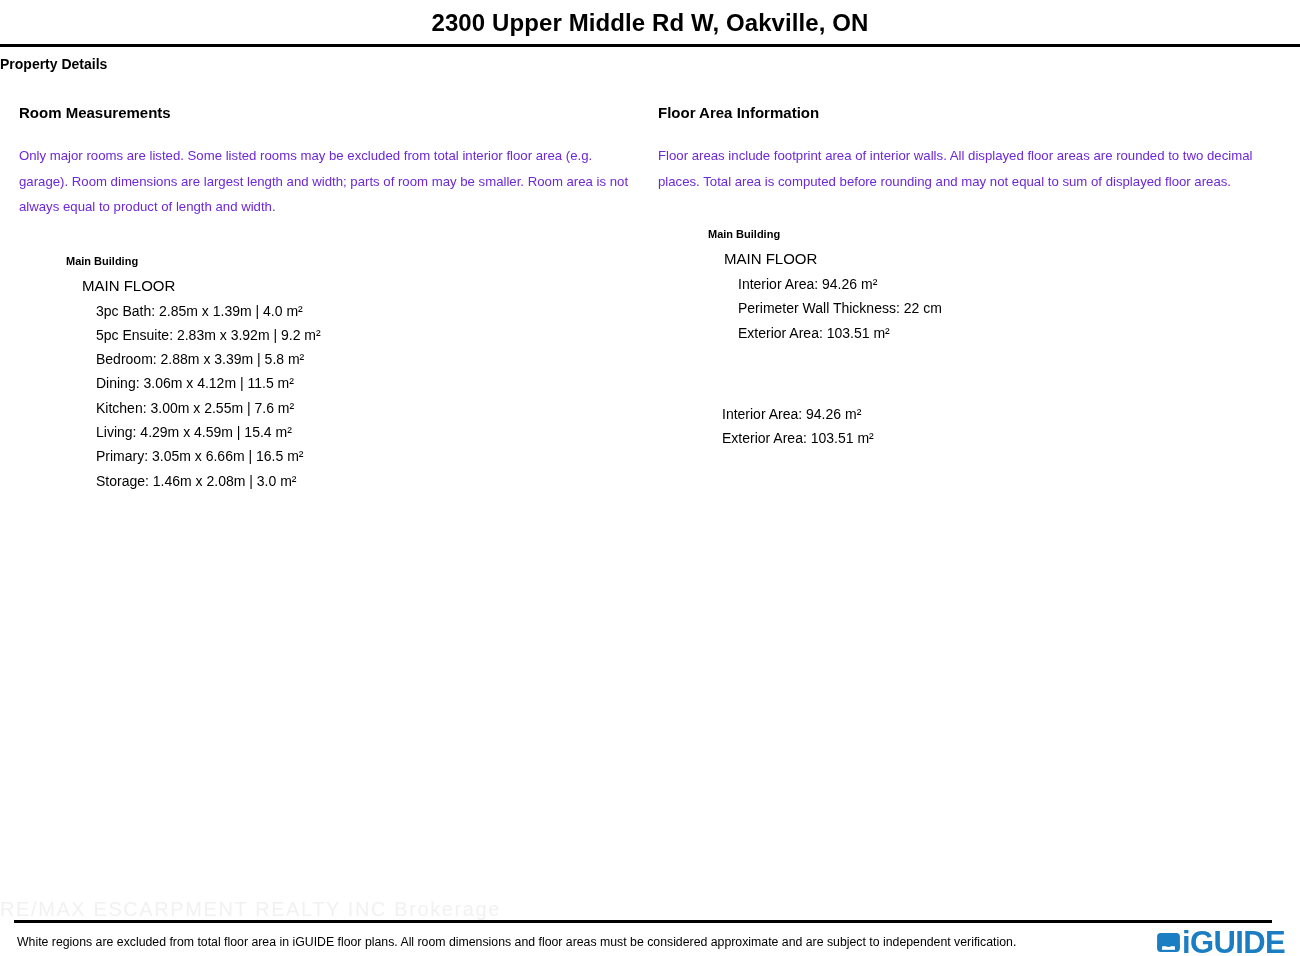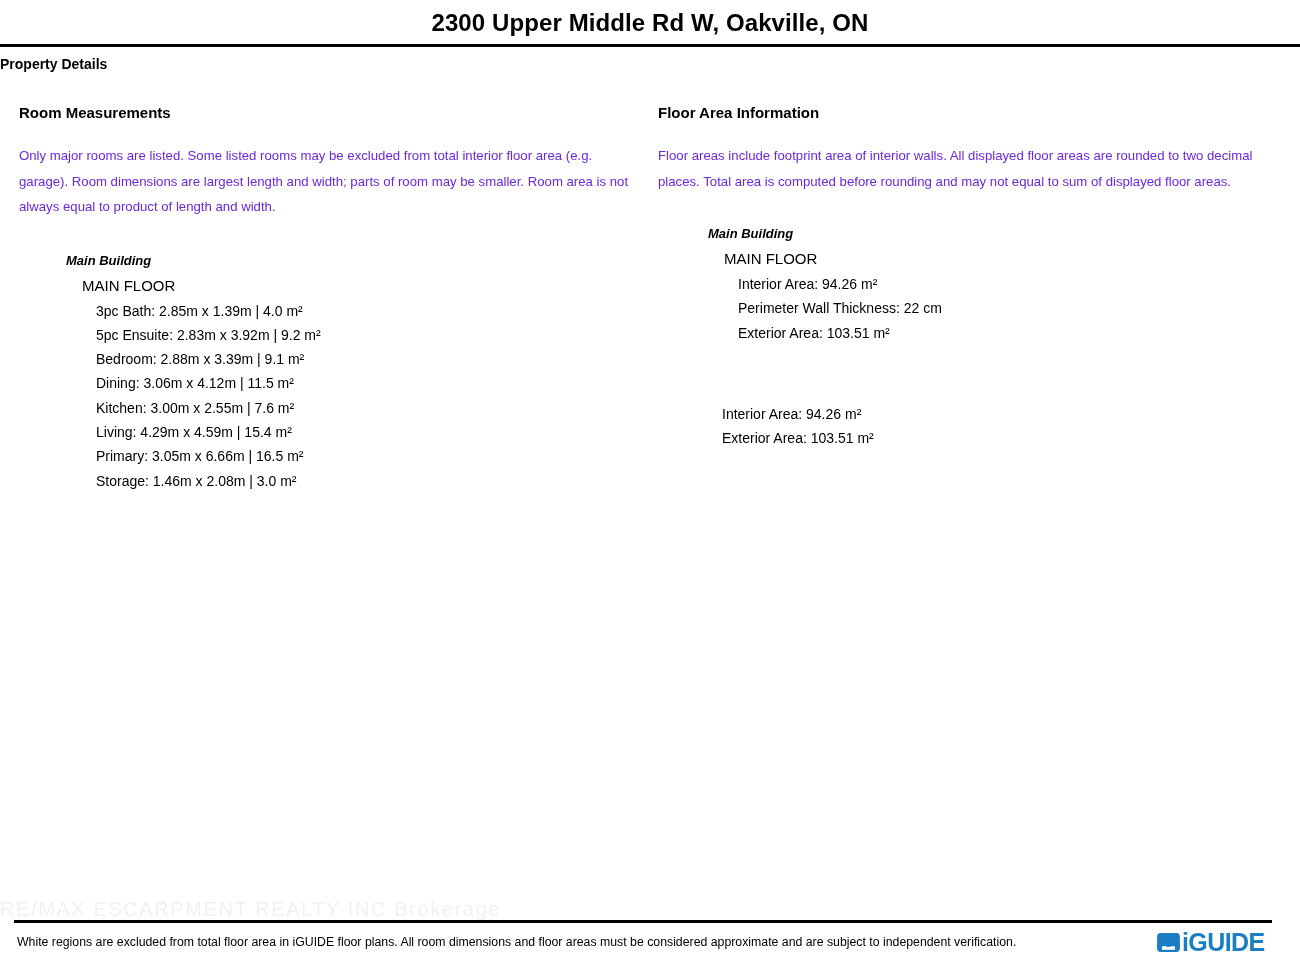--- a/index.html
+++ b/index.html
@@ -67,25 +67,24 @@
     line-height: 25.5px;
     margin: 0;
     color: #6d28d9;
   }
 
   
   .tree {
     margin-top: 29px;
   }
   .tree-building {
-    font-size: 13px;
+    font-size: 11px;
     font-weight: bold;
     line-height: 24px;
     margin-left: 47px;
-    font-style: italic;
   }
   .tree-floor {
     font-size: 15px;
     font-weight: normal;
     line-height: 25px;
     margin-left: 63px;
   }
   .tree-item {
     font-size: 14px;
     font-weight: normal;
@@ -156,21 +155,21 @@
     display: flex;
     align-items: center;
     height: 27px;
   }
   .logo-mark {
     width: 23px;
     height: 19px;
     flex: 0 0 auto;
   }
   .logo-text {
-    font-size: 25px;
+    font-size: 31px;
     font-weight: bold;
     letter-spacing: -0.6px;
     line-height: 25px;
     margin-left: 2px;
   }
 </style>
 </head>
 <body>
 
 <div class="doc-title">2300 Upper Middle Rd W, Oakville, ON</div>
@@ -180,21 +179,21 @@
 <div class="col col-left">
   <div class="section-heading">Room Measurements</div>
   <p class="section-note">Only major rooms are listed. Some listed rooms may be excluded from total interior floor area (e.g. garage). Room dimensions are largest length and width; parts of room may be smaller. Room area is not always equal to product of length and width.</p>
 
   <div class="tree">
     <div class="tree-building">Main Building</div>
     <div class="tree-floor">MAIN FLOOR</div>
     <div class="tree-list">
       <div class="tree-item">3pc Bath: 2.85m x 1.39m | 4.0 m²</div>
       <div class="tree-item">5pc Ensuite: 2.83m x 3.92m | 9.2 m²</div>
-      <div class="tree-item">Bedroom: 2.88m x 3.39m | 9.1 m²</div>
+      <div class="tree-item">Bedroom: 2.88m x 3.39m | 5.8 m²</div>
       <div class="tree-item">Dining: 3.06m x 4.12m | 11.5 m²</div>
       <div class="tree-item">Kitchen: 3.00m x 2.55m | 7.6 m²</div>
       <div class="tree-item">Living: 4.29m x 4.59m | 15.4 m²</div>
       <div class="tree-item">Primary: 3.05m x 6.66m | 16.5 m²</div>
       <div class="tree-item">Storage: 1.46m x 2.08m | 3.0 m²</div>
     </div>
   </div>
 </div>
 
 <div class="col col-right">

